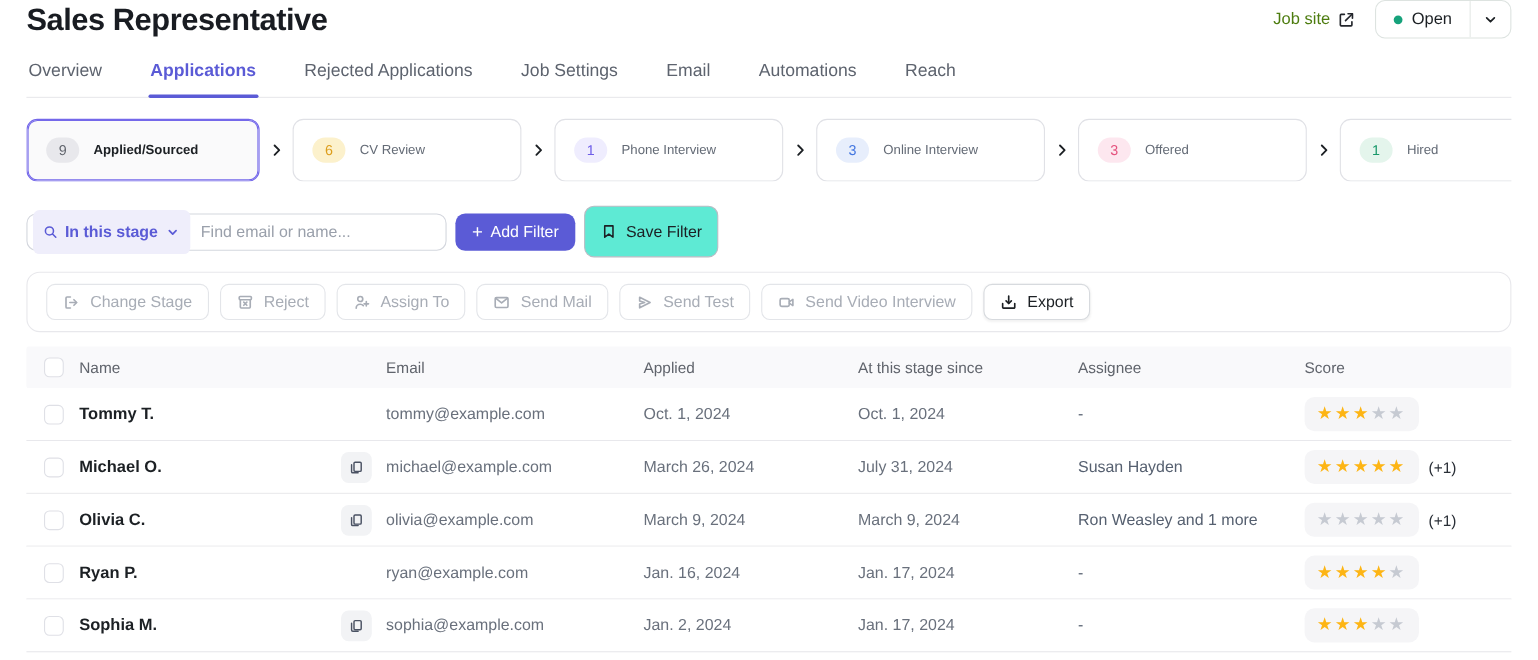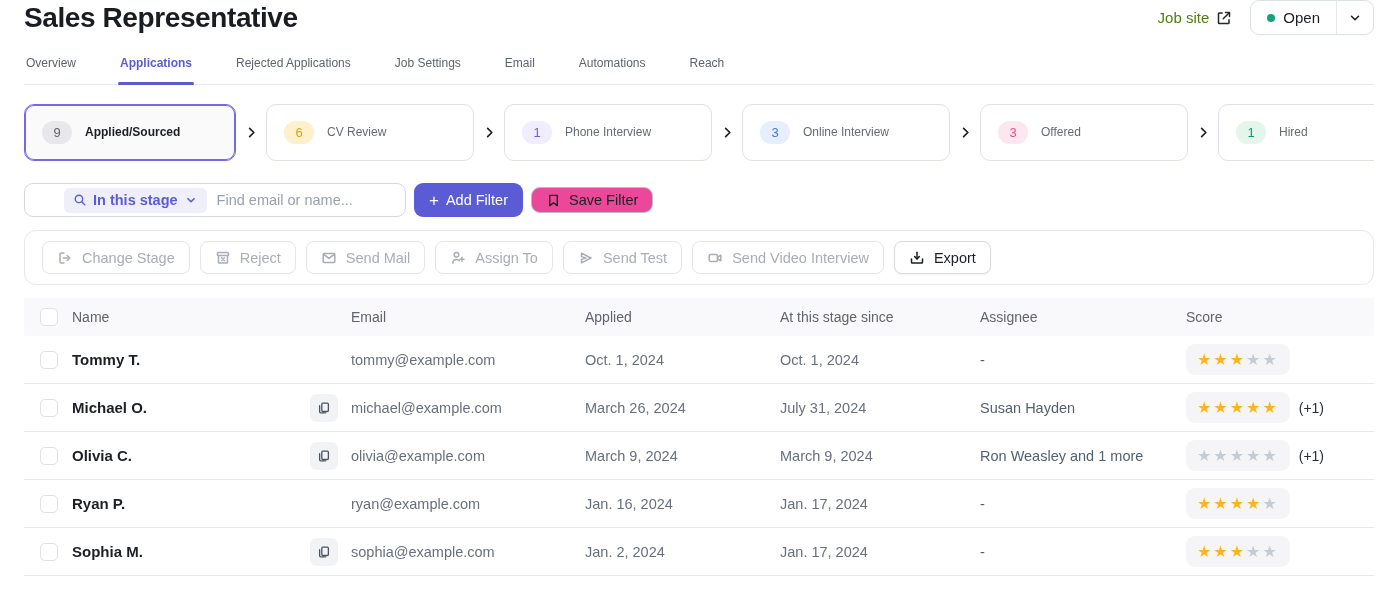--- a/index.html
+++ b/index.html
@@ -17,21 +17,21 @@
   .job-site { display:flex; align-items:center; gap:7px; font-size:15px; color:#4d7c0f; cursor:pointer; }
   .job-site svg { width:16px; height:16px; stroke:#23262c; }
   .open-btn { display:flex; align-items:stretch; border:1px solid #dde3e0; border-radius:9px; background:#fff; overflow:hidden; height:35px; }
   .open-main { display:flex; align-items:center; gap:8px; padding:0 16px; font-size:15px; color:#1c2024; cursor:pointer; }
   .open-dot { width:8px; height:8px; border-radius:50%; background:#16a27b; }
   .open-caret { display:flex; align-items:center; padding:0 11px; border-left:1px solid #e4e8e6; cursor:pointer; }
   .open-caret svg { width:14px; height:14px; stroke:#1c2024; }
 
   
   .tabs { display:flex; gap:40px; margin-top:13px; border-bottom:1px solid #e8e8ec; }
-  .tab { position:relative; padding:8px 2px 14px; font-size:12px; color:#5d636e; cursor:pointer;text-align:right; }
+  .tab { position:relative; padding:8px 2px 14px; font-size:16px; color:#5d636e; cursor:pointer;text-align:right; }
   .tab.active { color:#5b5bd6; font-weight:600; }
   .tab.active::after { content:""; position:absolute; left:0; right:0; bottom:-1px; height:3px; border-radius:3px; background:#5b5bd6; }
 
   
   .stages { display:flex; align-items:center; margin-top:18px; height:58px; overflow:hidden; width:1350px; }
   .stage-card { flex:none; height:57px; display:flex; align-items:center; gap:13px; padding:0 17px;
     border:1px solid #e0e1e6; border-radius:10px; background:#fff; cursor:pointer; }
   .stage-card.selected { border-color:#7468ea; box-shadow: inset 0 0 0 1px #7468ea; background:#fafafb; }
   .stage-card.first { width:212px; }
   .stage-card.rest { width:208px; }
@@ -43,27 +43,27 @@
   [data-badge="gray"]   { background:#e8e8ec; color:#60646c; }
   [data-badge="amber"]  { background:#fcf1cc; color:#dd9d1b; }
   [data-badge="violet"] { background:#efedfe; color:#6e5de8; }
   [data-badge="blue"]   { background:#e7eefc; color:#4477e0; }
   [data-badge="pink"]   { background:#fde7ef; color:#e5537f; }
   [data-badge="green"]  { background:#e4f5ec; color:#18986a; }
 
   
   .filter-bar { display:flex; align-items:center; gap:8px; margin-top:22px; }
   .search-box { display:flex; align-items:center; width:382px; height:34px; border:1px solid #d4d7de; border-radius:9px; padding:0 10px 0 5px; background:#fff; }
-  .scope-pill { display:flex; align-items:center; gap:6px; height:25px; padding:0 9px; border-radius:6px; background:#efeefb; color:#5b5bd6; font-size:14.5px; font-weight:600; cursor:pointer; white-space:nowrap;margin-left:34px; }
+  .scope-pill { display:flex; align-items:center; gap:6px; height:40px; padding:0 9px; border-radius:6px; background:#efeefb; color:#5b5bd6; font-size:14.5px; font-weight:600; cursor:pointer; white-space:nowrap; }
   .scope-pill svg { width:14px; height:14px; stroke:#5b5bd6; }
   .search-input { flex:1; border:none; outline:none; font-family:"Liberation Sans",sans-serif; font-size:14.5px; color:#1c2024; padding-left:10px; background:transparent; }
   .search-input::placeholder { color:#9aa0ab; }
   .btn-primary { display:flex; align-items:center; gap:7px; height:34px; padding:0 15px; border:none; border-radius:9px; background:#5b5bd6; color:#fff; font-size:14.5px; font-weight:500; cursor:pointer; font-family:inherit; }
   .btn-primary .plus { font-size:17px; font-weight:500; line-height:1; }
-  .btn-secondary { display:flex; align-items:center; gap:8px; height:26px; padding:0 14px; border:1px solid #b9bcc4; border-radius:9px; background:#ec4899; color:#1c2024; font-size:14.5px; font-weight:500; cursor:pointer; font-family:inherit; }
+  .btn-secondary { display:flex; align-items:center; gap:8px; height:47px; padding:0 14px; border:1px solid #b9bcc4; border-radius:9px; background:#5eead4; color:#1c2024; font-size:14.5px; font-weight:500; cursor:pointer; font-family:inherit; }
   .btn-secondary svg { width:15px; height:15px; stroke:#1c2024; }
 
   
   .toolbar { margin-top:13px; border:1px solid #e8e8ec; border-radius:12px; padding:10px 17px; display:flex; gap:10px; width:1350px; }
   .tool-btn { display:flex; align-items:center; gap:9px; height:33px; padding:0 14px; border:1px solid #e3e5e9; border-radius:8px; background:#fff; font-size:14.5px; font-family:inherit; color:#a8adb6; cursor:default; }
   .tool-btn svg { width:16px; height:16px; stroke:#a8adb6; }
   .tool-btn.enabled { color:#1c2024; border-color:#d7dade; box-shadow:0 1px 2px rgba(28,32,36,.06); cursor:pointer; }
   .tool-btn.enabled svg { stroke:#1c2024; }
 
   
@@ -216,32 +216,32 @@
     <button class="tool-btn">
       <svg viewBox="0 0 16 16" fill="none" stroke-width="1.5" stroke-linecap="round" stroke-linejoin="round">
           <rect x="2.5" y="2.5" width="11" height="3" rx="0.8"></rect>
           <path d="M3.5 5.5v6.7c0 .44.36.8.8.8h7.4a.8.8 0 0 0 .8-.8V5.5"></path>
           <path d="M6.6 7.7l2.8 2.8M9.4 7.7l-2.8 2.8"></path>
         </svg>
       <span>Reject</span>
     </button>
     <button class="tool-btn">
       <svg viewBox="0 0 16 16" fill="none" stroke-width="1.5" stroke-linecap="round" stroke-linejoin="round">
-          <rect x="2.2" y="3.5" width="11.6" height="9" rx="1"></rect>
-          <path d="M2.8 4.3 8 8.4l5.2-4.1"></path>
-        </svg>
-      <span>Send Mail</span>
-    </button>
-    <button class="tool-btn">
-      <svg viewBox="0 0 16 16" fill="none" stroke-width="1.5" stroke-linecap="round" stroke-linejoin="round">
           <circle cx="6.5" cy="4.8" r="2.3"></circle>
           <path d="M2.8 13.2c0-2.1 1.65-3.6 3.7-3.6 1.1 0 2.1.45 2.8 1.2"></path>
           <path d="M12 7.2v4M10 9.2h4"></path>
         </svg>
       <span>Assign To</span>
+    </button>
+    <button class="tool-btn">
+      <svg viewBox="0 0 16 16" fill="none" stroke-width="1.5" stroke-linecap="round" stroke-linejoin="round">
+          <rect x="2.2" y="3.5" width="11.6" height="9" rx="1"></rect>
+          <path d="M2.8 4.3 8 8.4l5.2-4.1"></path>
+        </svg>
+      <span>Send Mail</span>
     </button>
     <button class="tool-btn">
       <svg viewBox="0 0 16 16" fill="none" stroke-width="1.5" stroke-linecap="round" stroke-linejoin="round">
           <path d="M3.5 3.2 13 8l-9.5 4.8V9.4L8 8 3.5 6.6z"></path>
         </svg>
       <span>Send Test</span>
     </button>
     <button class="tool-btn">
       <svg viewBox="0 0 16 16" fill="none" stroke-width="1.5" stroke-linecap="round" stroke-linejoin="round">
           <rect x="2.2" y="4.5" width="8.3" height="7" rx="1.4"></rect>

